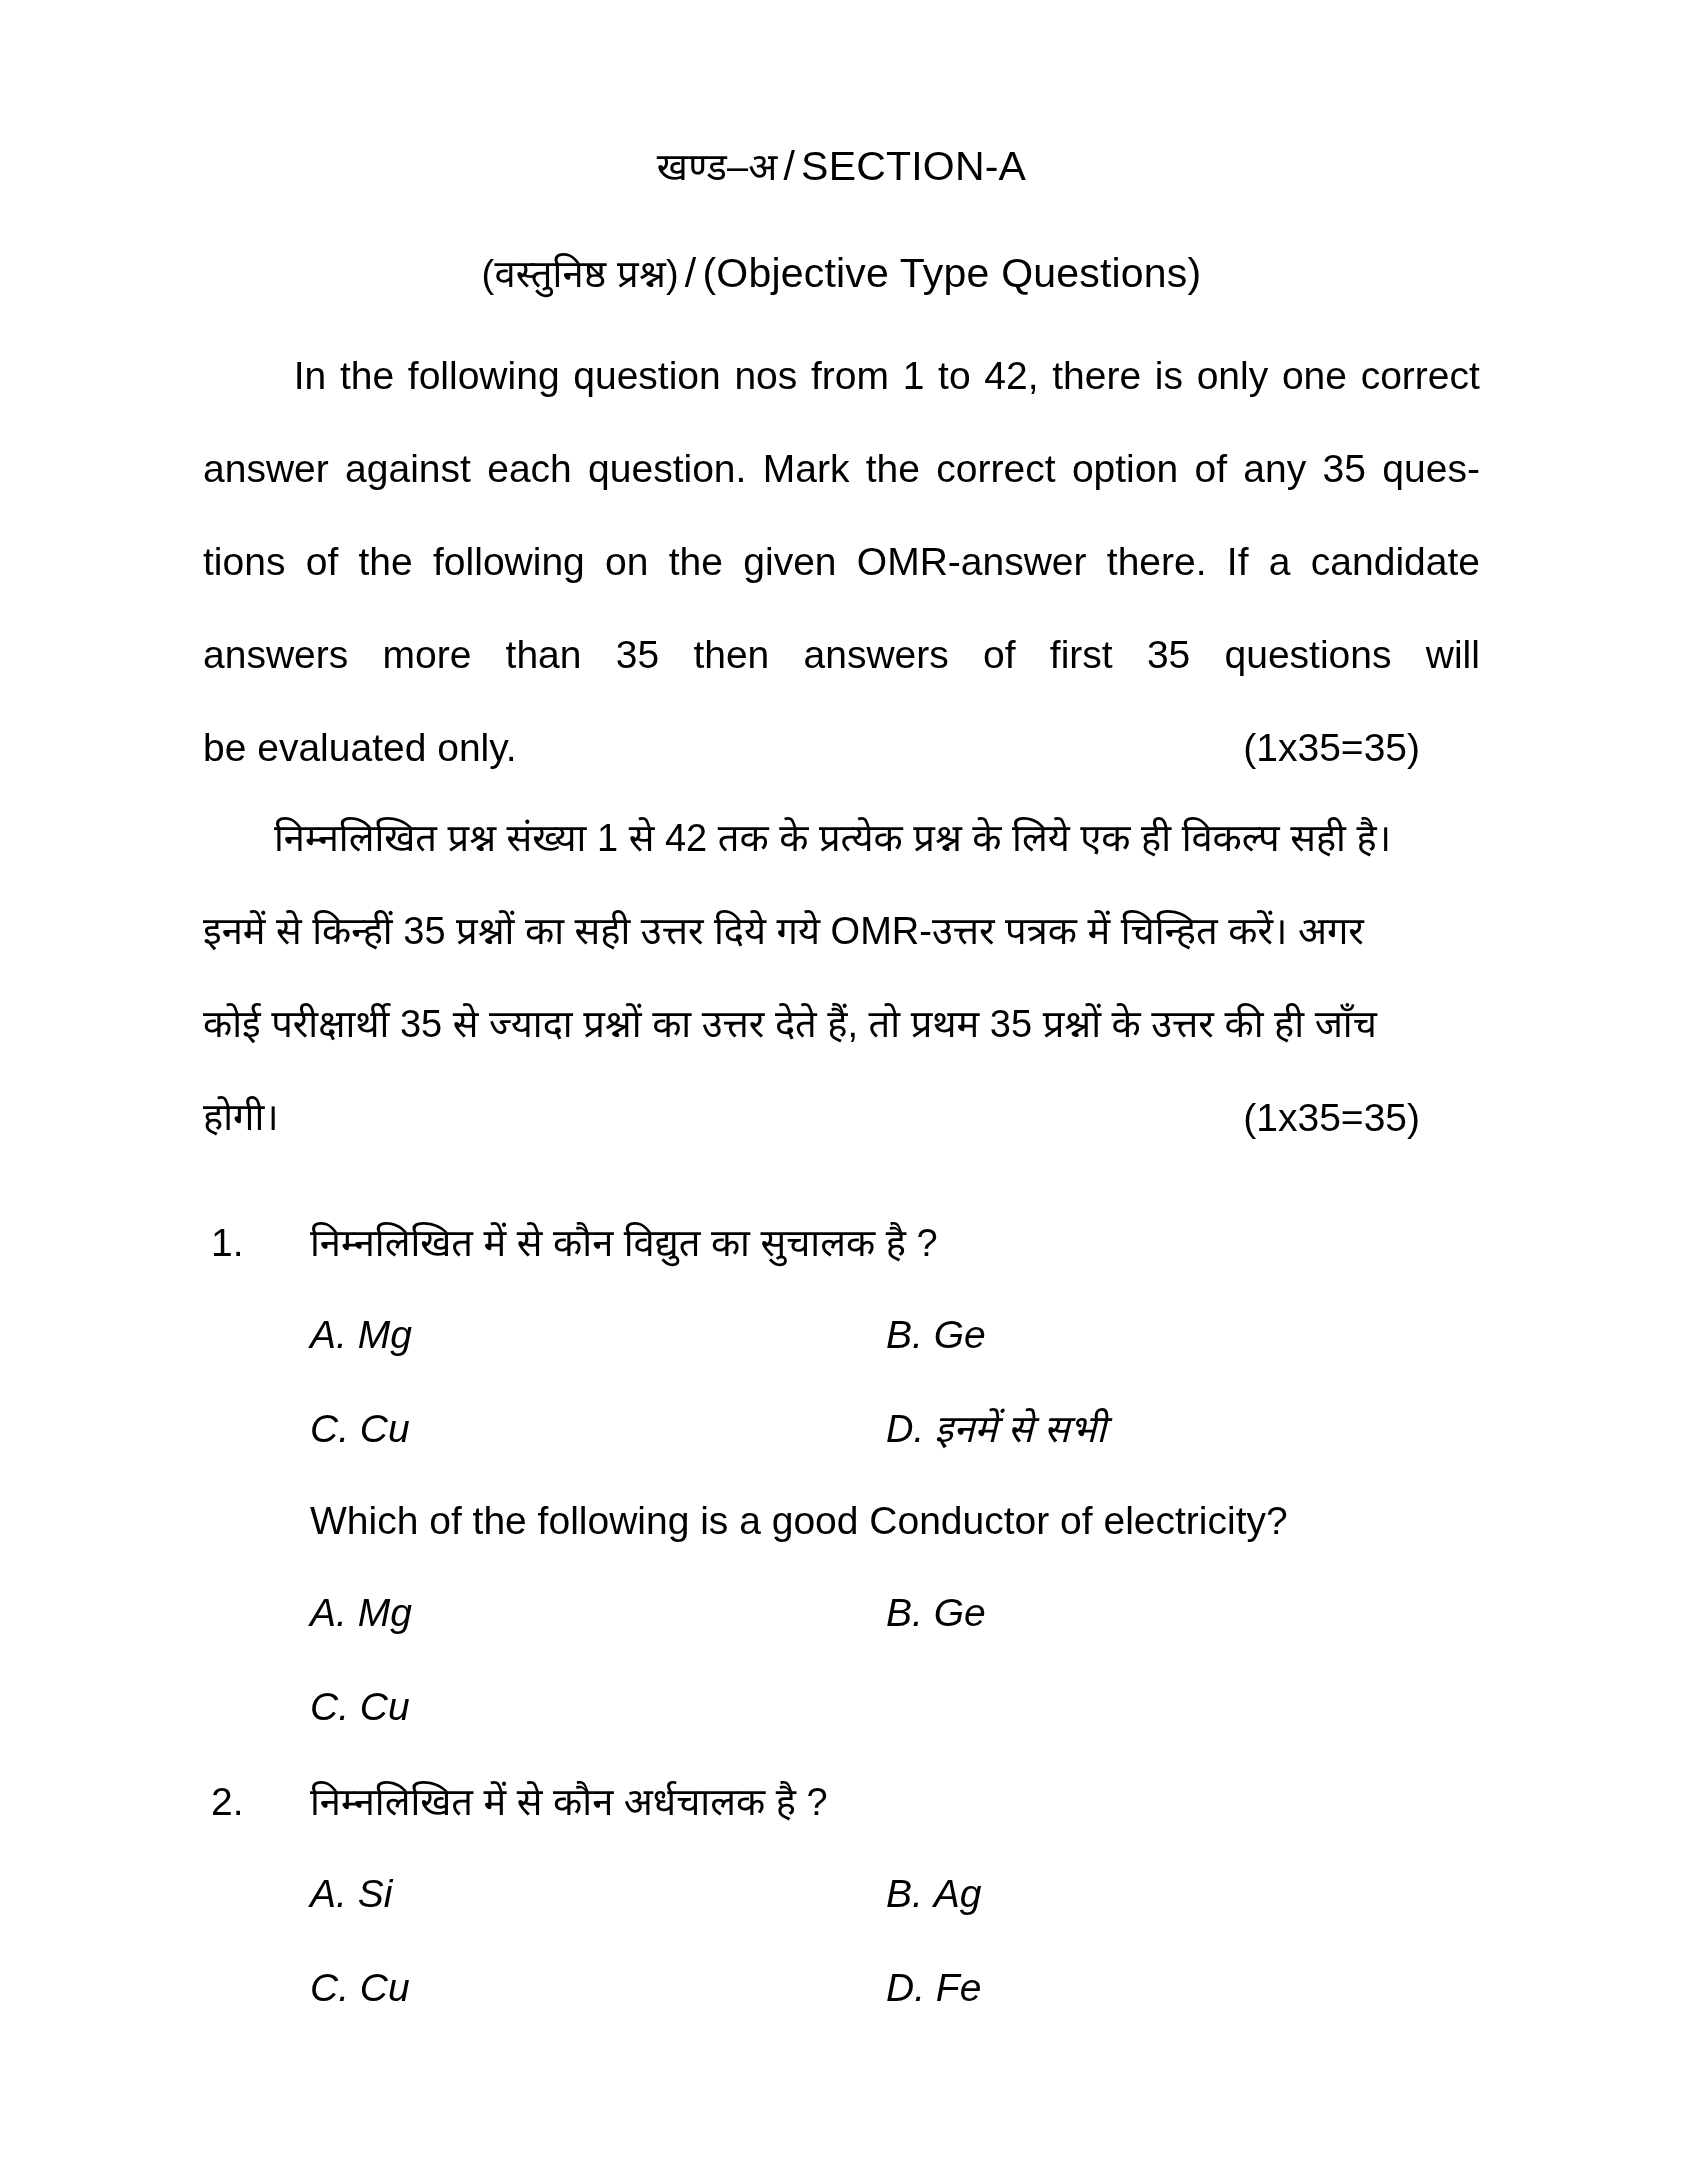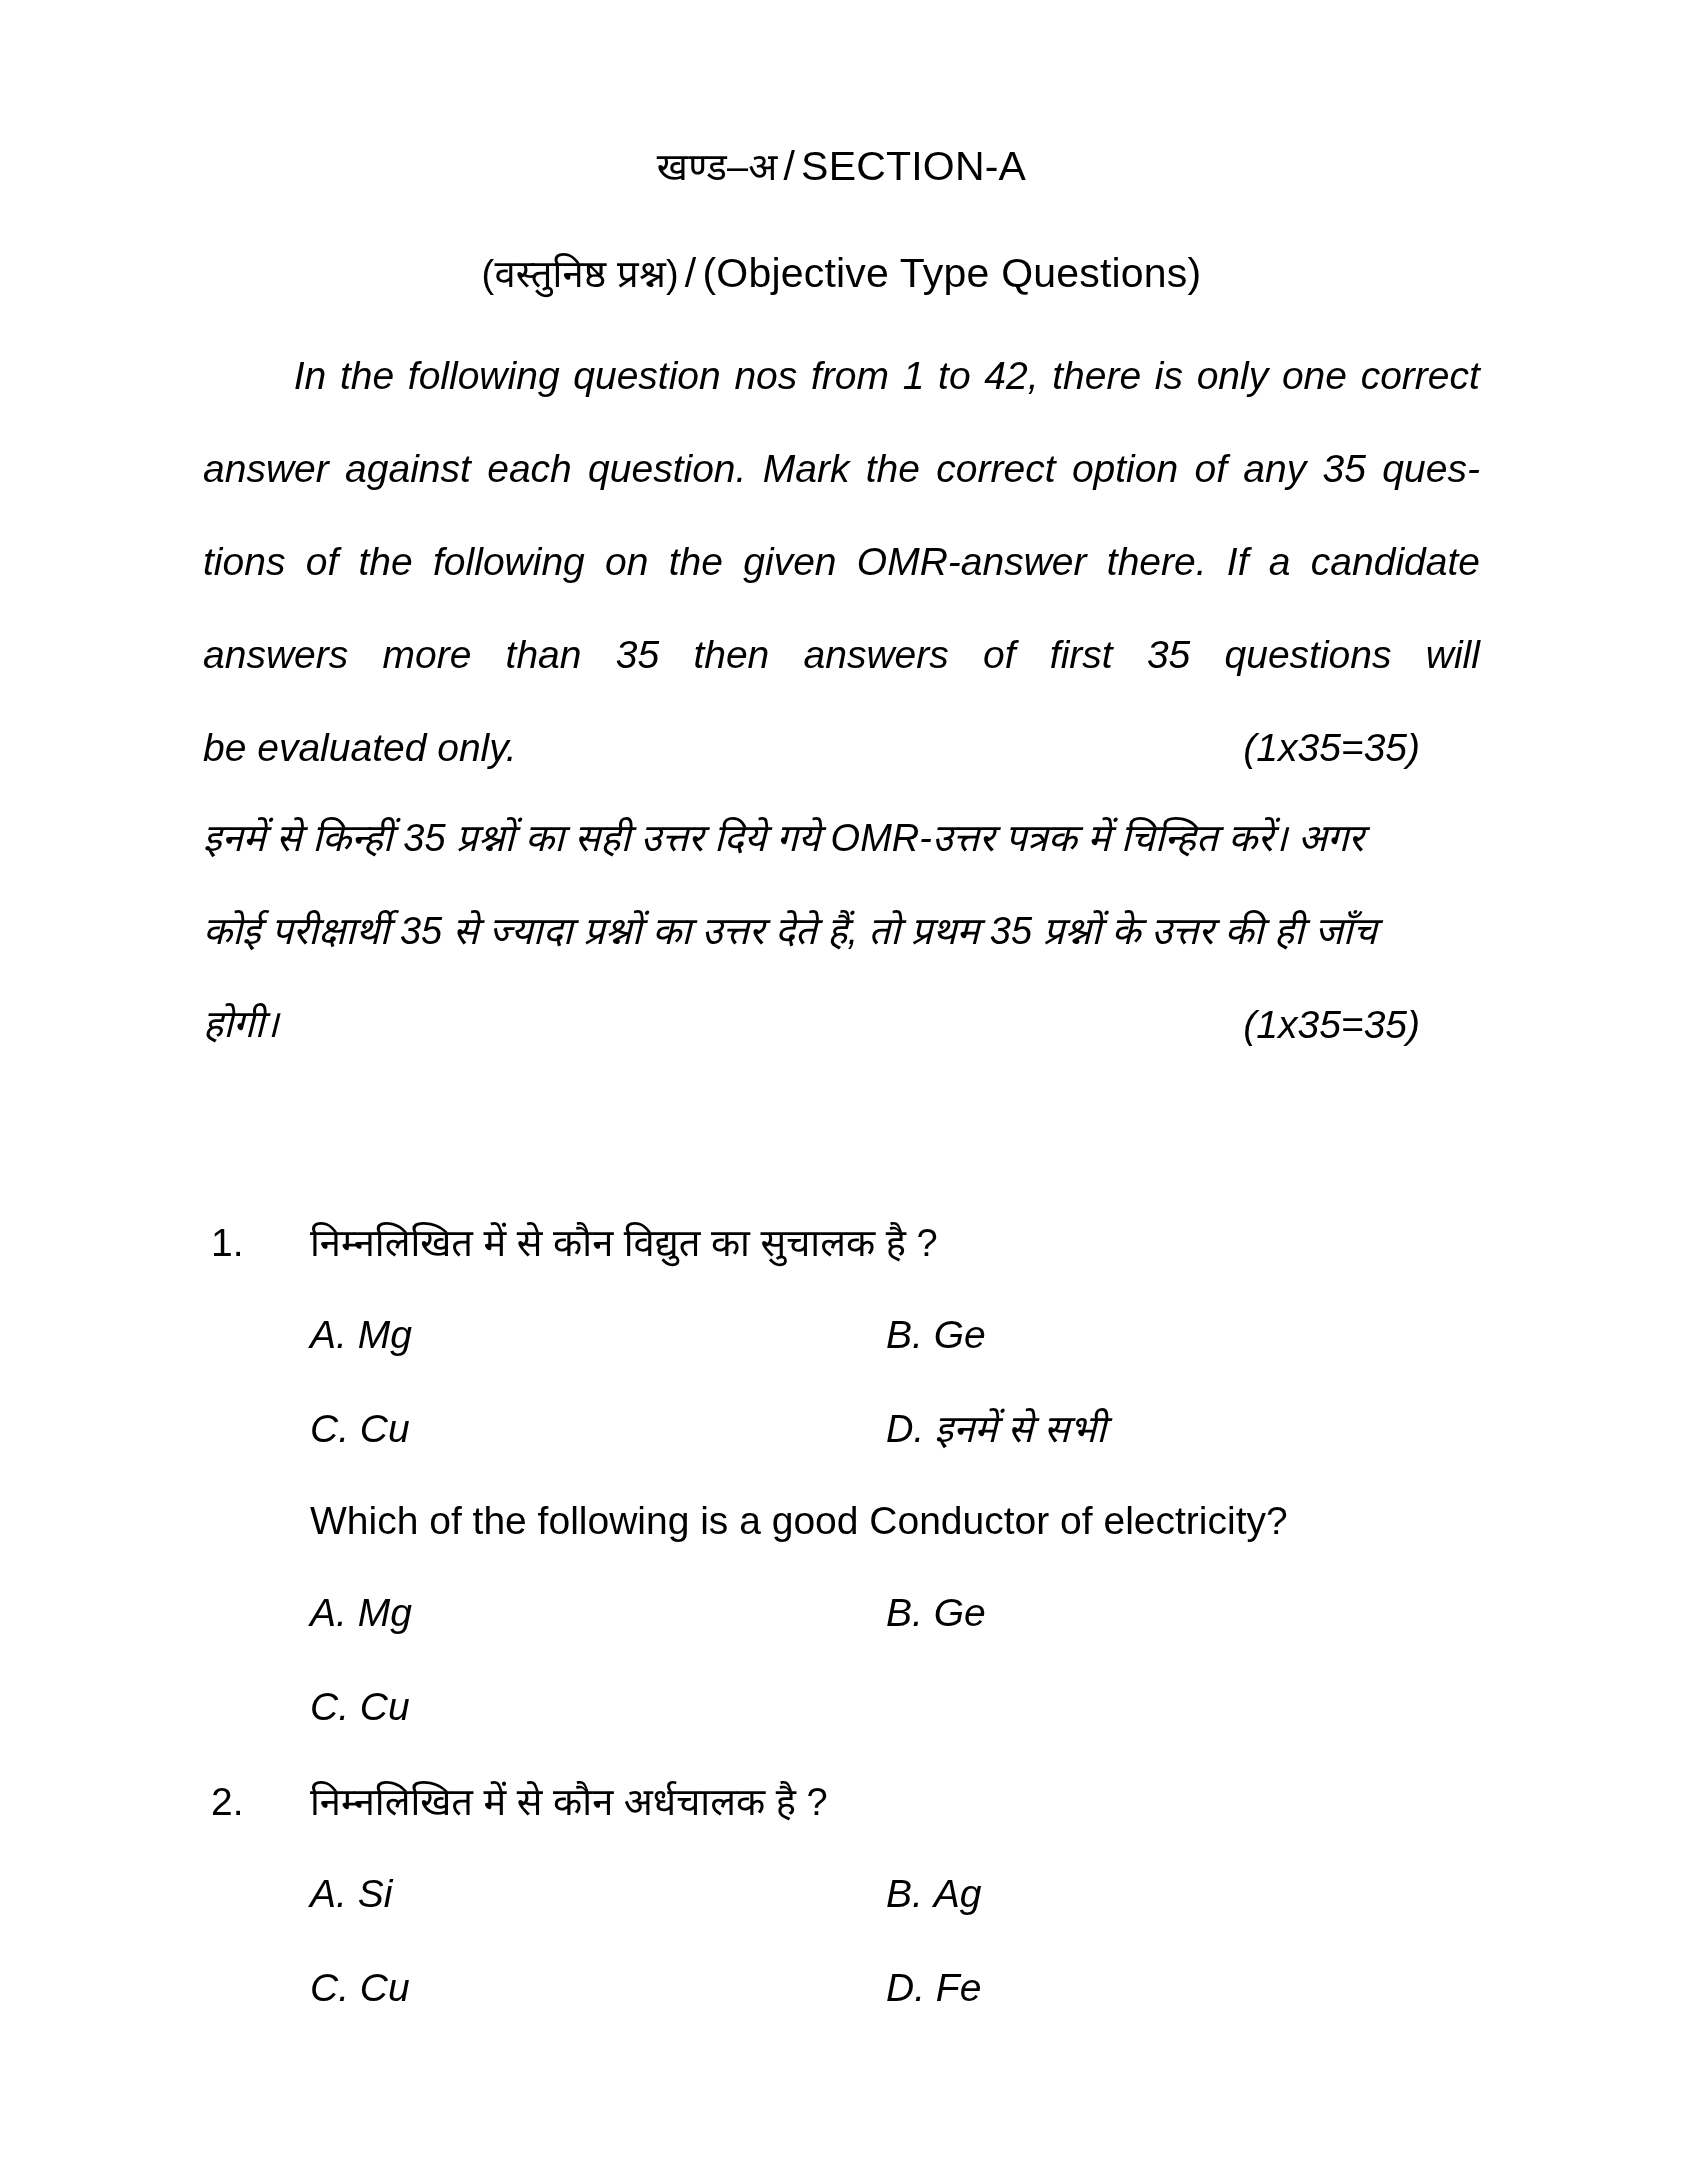--- a/index.html
+++ b/index.html
@@ -48,21 +48,20 @@
   }
   .slash-sep {
     padding: 0 6px;
   }
 
   
   .para {
     position: absolute;
     left: 203px;
     width: 1277px;
-    font-style: italic;
   }
   #english-instructions { top: 329px; }
   #hindi-instructions   { top: 792px; }
 
   .para-line {
     font-size: 39px;
     line-height: 93px;
     height: 93px;
     white-space: nowrap;
     position: relative;
@@ -204,20 +203,21 @@
         <span class="w">questions</span>
         <span class="w">will</span>
       </div>
     <div class="para-line">
       <span>be evaluated only.</span>
       <span class="marks">(1x35=35)</span>
     </div>
   </div>
 
   <div class="para" id="hindi-instructions">
+    <div class="para-line hi" style="padding-left:71px;">निम्नलिखित प्रश्न संख्या 1 से 42 तक के प्रत्येक प्रश्न के लिये एक ही विकल्प सही है।</div>
     <div class="para-line hi">इनमें से किन्हीं 35 प्रश्नों का सही उत्तर दिये गये OMR-उत्तर पत्रक में चिन्हित करें। अगर</div>
     <div class="para-line hi">कोई परीक्षार्थी 35 से ज्यादा प्रश्नों का उत्तर देते हैं, तो प्रथम 35 प्रश्नों के उत्तर की ही जाँच</div>
     <div class="para-line hi">
       <span>होगी।</span>
       <span class="marks">(1x35=35)</span>
     </div>
   </div>
 
   <div class="question-block" id="question-1">
 

